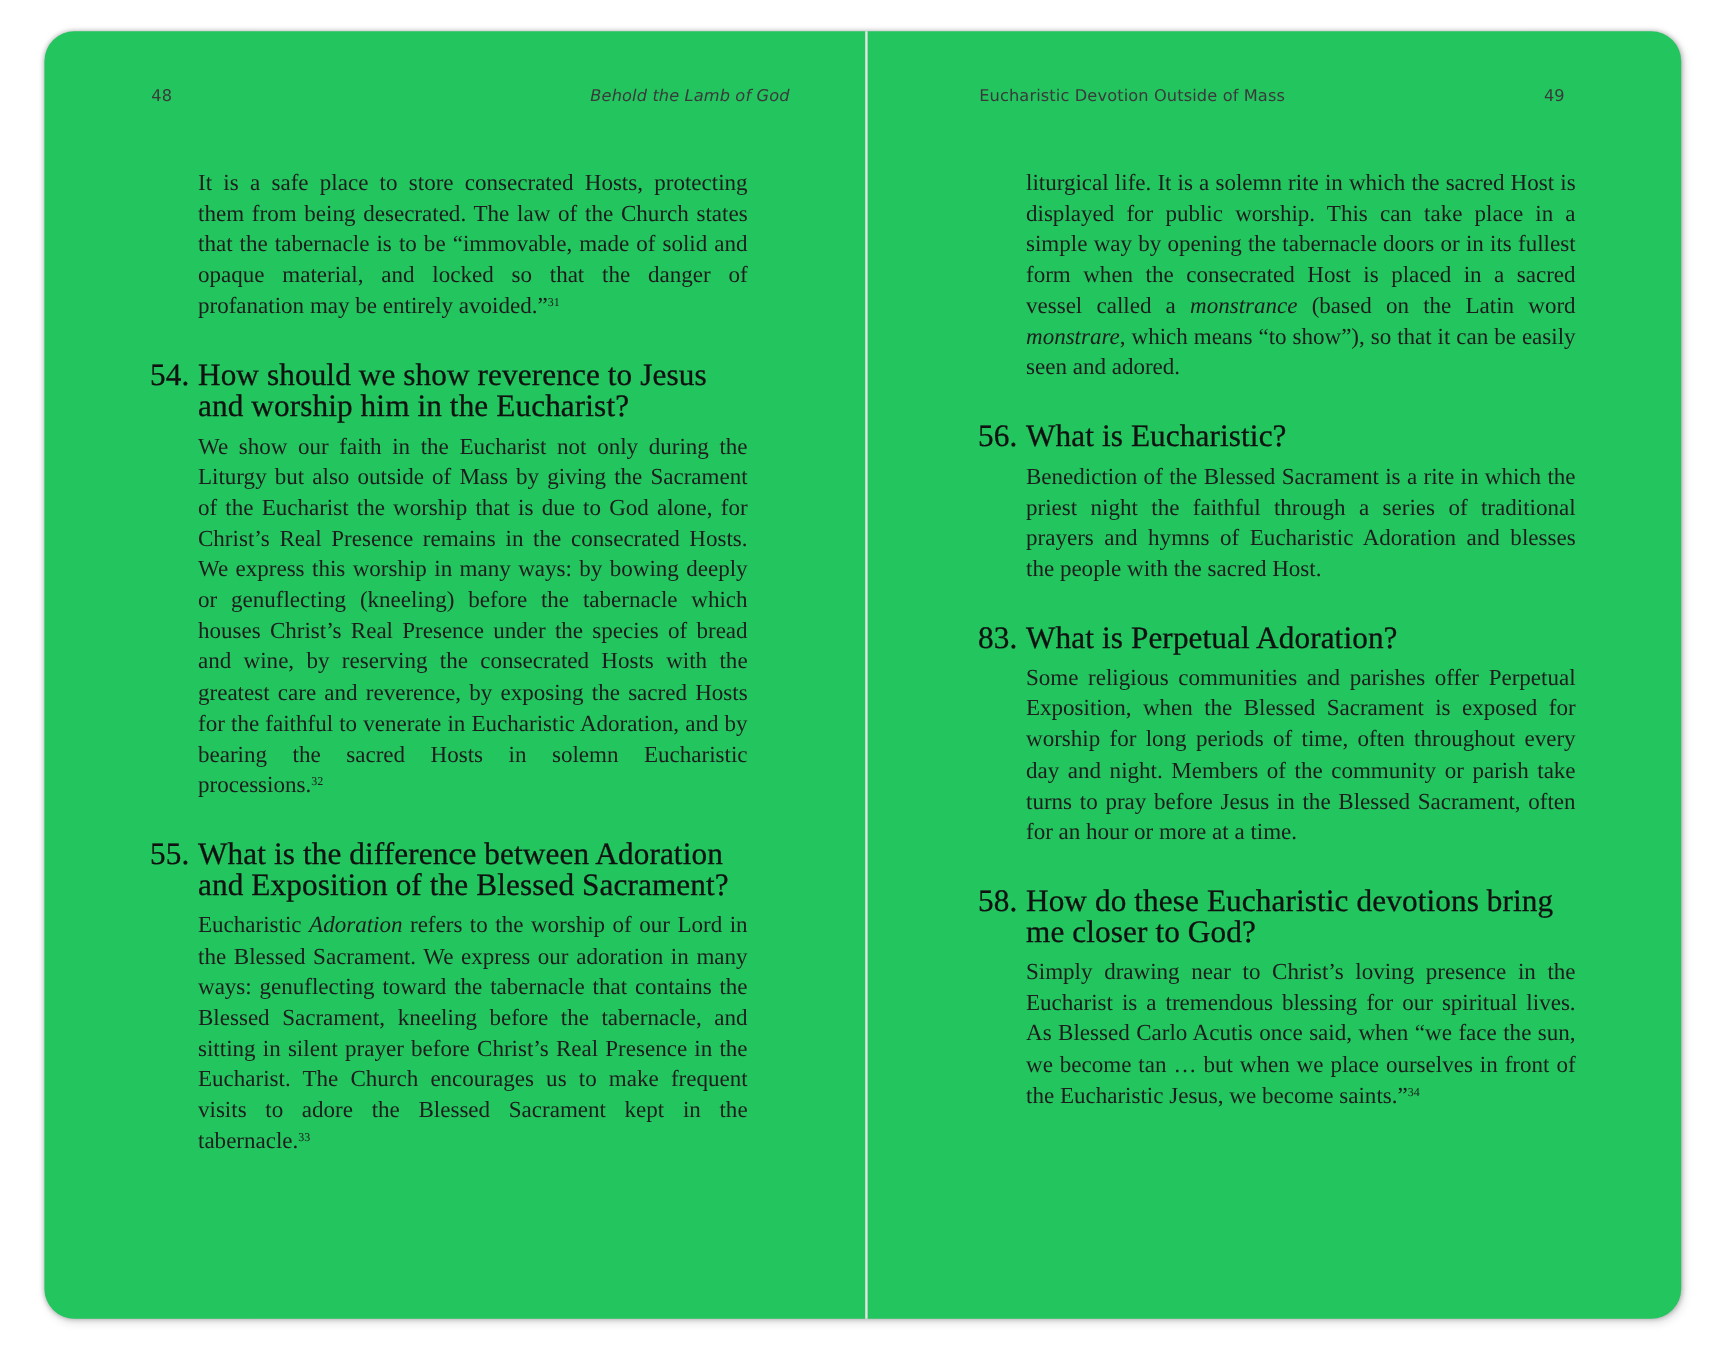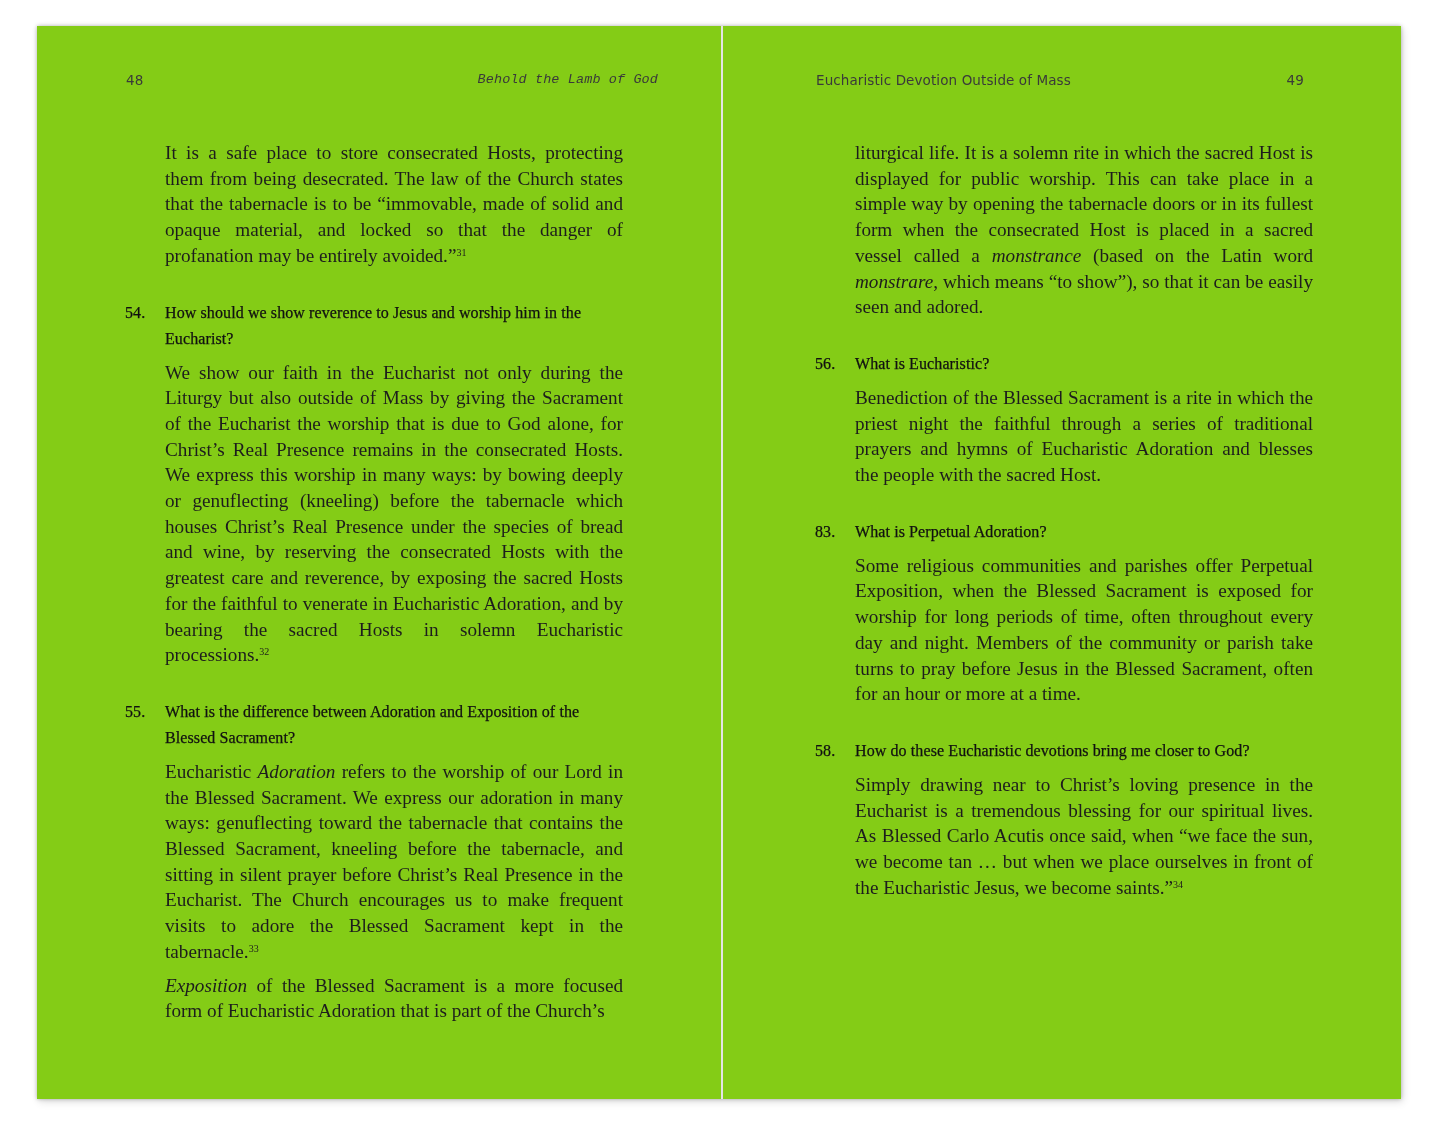--- a/index.html
+++ b/index.html
@@ -2,43 +2,44 @@
 <html><head>
 <meta charset="utf-8">
 <style>
   html, body { margin:0; padding:0; }
   body {
     width:1445px; height:1125px; background:#ffffff; position:relative; overflow:hidden;
     font-family:"Liberation Serif", "DejaVu Serif", serif; color:#1d1d1d;
   }
   .spread {
     position:absolute; left:37px; top:26px; width:1364px; height:1073px;
-    background:#84cc16;
+    background:#22c55e;
     box-shadow: 0 0 4px rgba(0,0,0,0.28), 2px 3px 8px rgba(0,0,0,0.12);
+    border-radius: 25px;
   }
   .gutter {
     position:absolute; left:684px; top:0; width:2px; height:1073px; background:#e4e4e4;
   }
   .page { position:absolute; top:0; height:1073px; }
   .page.left { left:0; width:684px; }
   .page.right { left:686px; width:672px; }
   .running-head {
     position:absolute; top:46px; font-family:"DejaVu Sans", sans-serif; font-size:13.5px;
     color:#3a3a3a; letter-spacing:0.1px;
   }
   .left .folio { left:89px; }
-  .left .title { right:63px; font-style:italic;font-family:Liberation Mono, monospace; }
+  .left .title { right:63px; font-style:italic; }
   .right .title { left:93px; }
   .right .folio { right:91px; }
   .content { position:absolute; top:114px; }
   .left .content { left:88px; width:498px; }
   .right .content { left:92px; width:498px; }
   .body-text { margin:0 0 0 40px; font-size:19.2px; line-height:25.7px; text-align:justify; text-align-last:left; }
   .question {
-    position:relative; margin:0; padding-left:40px; font-size:16px; line-height:26px;
+    position:relative; margin:0; padding-left:40px; font-size:26px; line-height:26px;
     font-weight:normal; color:#111; letter-spacing:0.1px; -webkit-text-stroke:0.25px #111;
   }
   .question .num { position:absolute; left:0; top:0; }
   .q-block { margin-top:31px; }
   .q-block .body-text { margin-top:8px; }
   sup { font-size:10px; line-height:0; vertical-align:6px; }
   em { font-style:italic; }
 </style>
 </head>
 <body>
@@ -54,21 +55,20 @@
       <p class="body-text"><span>It is a safe place to store consecrated Hosts, protecting them from being desecrated. The law of the Church states that the tabernacle is to be “immovable, made of solid and opaque material, and locked so that the danger of profanation may be entirely avoided.”</span><sup>31</sup></p>
 
       <div class="q-block">
         <h3 class="question"><span class="num">54.</span><span>How should we show reverence to Jesus and worship him in the Eucharist?</span></h3>
         <p class="body-text"><span>We show our faith in the Eucharist not only during the Liturgy but also outside of Mass by giving the Sacrament of the Eucharist the worship that is due to God alone, for Christ’s Real Presence remains in the consecrated Hosts. We express this worship in many ways: by bowing deeply or genuflecting (kneeling) before the tabernacle which houses Christ’s Real Presence under the species of bread and wine, by reserving the consecrated Hosts with the greatest care and reverence, by exposing the sacred Hosts for the faithful to venerate in Eucharistic Adoration, and by bearing the sacred Hosts in solemn Eucharistic processions.</span><sup>32</sup></p>
       </div>
 
       <div class="q-block">
         <h3 class="question"><span class="num">55.</span><span>What is the difference between Adoration and Exposition of the Blessed Sacrament?</span></h3>
         <p class="body-text"><span>Eucharistic </span><em>Adoration</em><span> refers to the worship of our Lord in the Blessed Sacrament. We express our adoration in many ways: genuflecting toward the tabernacle that contains the Blessed Sacrament, kneeling before the tabernacle, and sitting in silent prayer before Christ’s Real Presence in the Eucharist. The Church encourages us to make frequent visits to adore the Blessed Sacrament kept in the tabernacle.</span><sup>33</sup></p>
-        <p class="body-text"><em>Exposition</em><span> of the Blessed Sacrament is a more focused form of Eucharistic Adoration that is part of the Church’s</span></p>
       </div>
     </div>
   </div>
 
   <div class="page right">
     <div class="running-head title">Eucharistic Devotion Outside of Mass</div>
     <div class="running-head folio">49</div>
 
     <div class="content">
       <p class="body-text"><span>liturgical life. It is a solemn rite in which the sacred Host is displayed for public worship. This can take place in a simple way by opening the tabernacle doors or in its fullest form when the consecrated Host is placed in a sacred vessel called a </span><em>monstrance</em><span> (based on the Latin word </span><em>monstrare</em><span>, which means “to show”), so that it can be easily seen and adored.</span></p>

